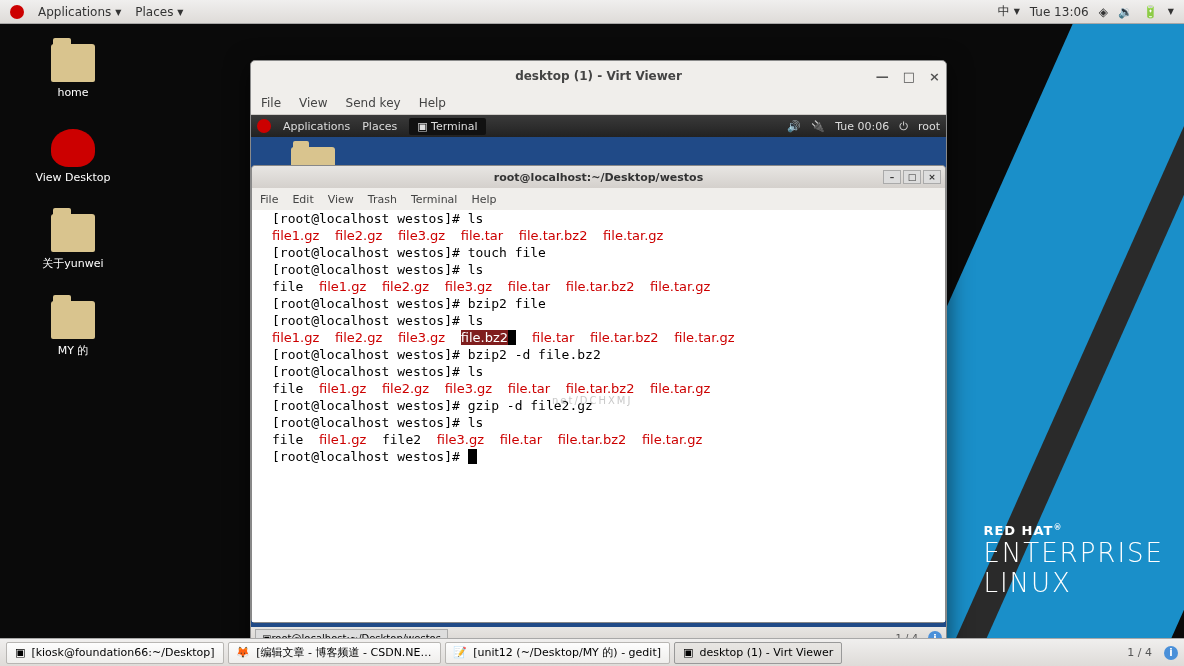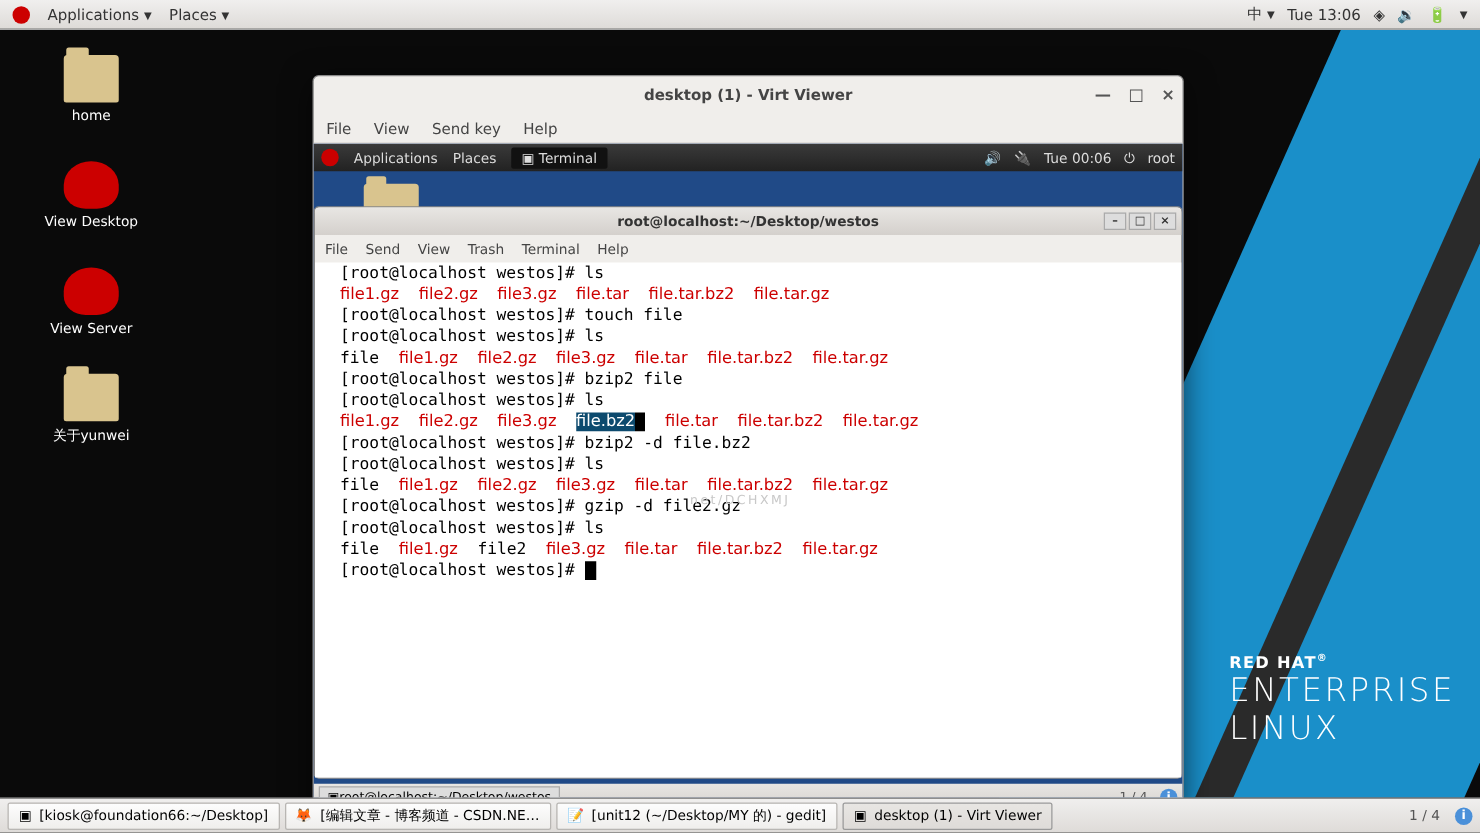--- a/index.html
+++ b/index.html
@@ -52,21 +52,21 @@
 .guest-folder::before { content:""; position:absolute; top:-6px; left:2px; width:16px; height:8px; background:#d9c48e; border-radius:2px 2px 0 0; }
 
 
 .term-win { position:absolute; left:0; top:50px; right:0; height:458px; background:#f0eeeb; border:1px solid #888; border-radius:4px; display:flex; flex-direction:column; }
 .term-title { height:22px; background:linear-gradient(#e8e6e3,#d4d0cc); display:flex; align-items:center; justify-content:center; font-size:11px; font-weight:700; color:#333; position:relative; border-radius:4px 4px 0 0; }
 .term-title .tctrl { position:absolute; right:4px; display:flex; gap:2px; }
 .term-title .tb { width:18px; height:14px; background:#ddd; border:1px solid #aaa; font-size:9px; display:flex; align-items:center; justify-content:center; }
 .term-menu { height:22px; display:flex; align-items:center; gap:14px; padding:0 8px; font-size:11px; color:#444; }
 .term-body { flex:1; background:#fff; font-family:"DejaVu Sans Mono",monospace; font-size:13px; line-height:17px; padding:0 20px; overflow:hidden; white-space:pre; color:#000; }
 .red { color:#cc0000; font-weight:400; }
-.selbz { background:#0c4a6e; color:#fff; }
+.selbz { background:#7f1d1d; color:#fff; }
 .selsp { background:#000; color:#fff; }
 .cursor { display:inline-block; width:9px; height:15px; background:#000; vertical-align:text-bottom; }
 .wm { position:absolute; color:#c8c8c8; font-size:10px; left:300px; top:229px; letter-spacing:2px; pointer-events:none; }
 
 
 .guest-bottom { position:absolute; left:0; right:0; bottom:0; height:22px; background:linear-gradient(#e8e6e3,#d4d0cc); display:flex; align-items:center; font-size:10px; padding:0 4px; gap:4px; }
 .gtask { height:18px; border:1px solid #aaa; background:#ddd; padding:0 6px; display:flex; align-items:center; }
 .guest-bottom .gws { margin-left:auto; padding:0 6px; color:#555; }
 </style>
 </head>
@@ -99,27 +99,27 @@
 
   <div class="icons-col" id="icons-col">
       <div class="di ">
         <div class="glyph"></div>
         <span>home</span>
       </div>
       <div class="di hat">
         <div class="glyph"></div>
         <span>View Desktop</span>
       </div>
-      <div class="di hat">
-        <div class="glyph"></div>
-        <span>View Server</span>
-      </div>
       <div class="di ">
         <div class="glyph"></div>
         <span>关于yunwei</span>
+      </div>
+      <div class="di ">
+        <div class="glyph"></div>
+        <span>MY 的</span>
       </div>
     </div>
 
   <div class="vv">
     <div class="vv-title">
       <span>desktop (1) - Virt Viewer</span>
       <div class="vv-ctrl">
         <span>—</span>
         <span>□</span>
         <span>×</span>
@@ -152,21 +152,21 @@
         <div class="term-title">
           <span>root@localhost:~/Desktop/westos</span>
           <div class="tctrl">
             <span class="tb">–</span>
             <span class="tb">□</span>
             <span class="tb">×</span>
           </div>
         </div>
         <div class="term-menu" id="term-menu">
             <span>File</span>
-            <span>Send</span>
+            <span>Edit</span>
             <span>View</span>
             <span>Trash</span>
             <span>Terminal</span>
             <span>Help</span>
           </div>
         <div class="term-body" id="term-body">[root@localhost westos]# ls
 <span class="red">file1.gz</span>  <span class="red">file2.gz</span>  <span class="red">file3.gz</span>  <span class="red">file.tar</span>  <span class="red">file.tar.bz2</span>  <span class="red">file.tar.gz</span>
 [root@localhost westos]# touch file
 [root@localhost westos]# ls
 file  <span class="red">file1.gz</span>  <span class="red">file2.gz</span>  <span class="red">file3.gz</span>  <span class="red">file.tar</span>  <span class="red">file.tar.bz2</span>  <span class="red">file.tar.gz</span>

